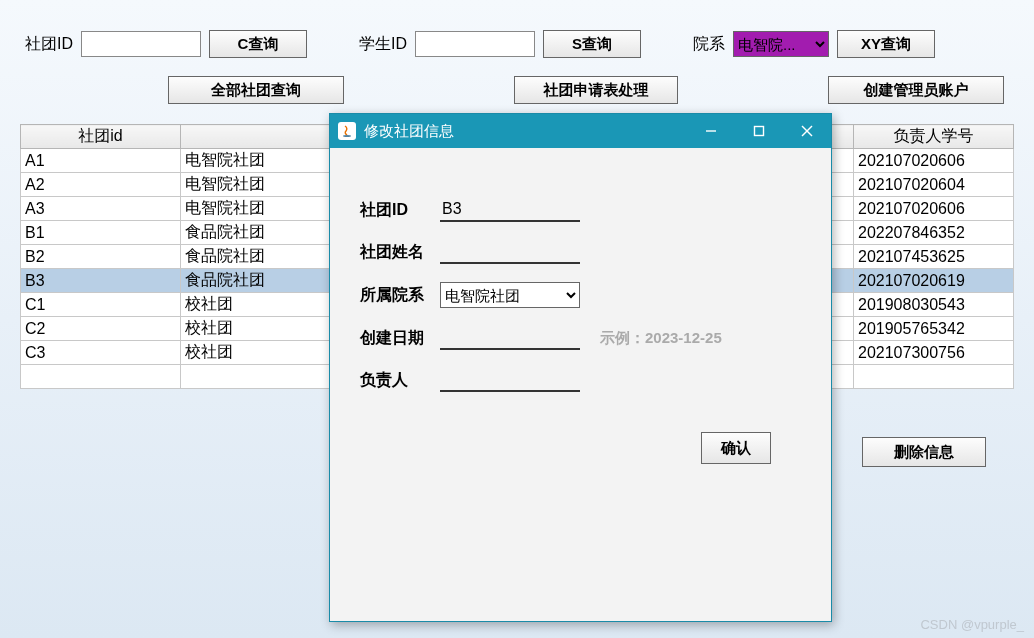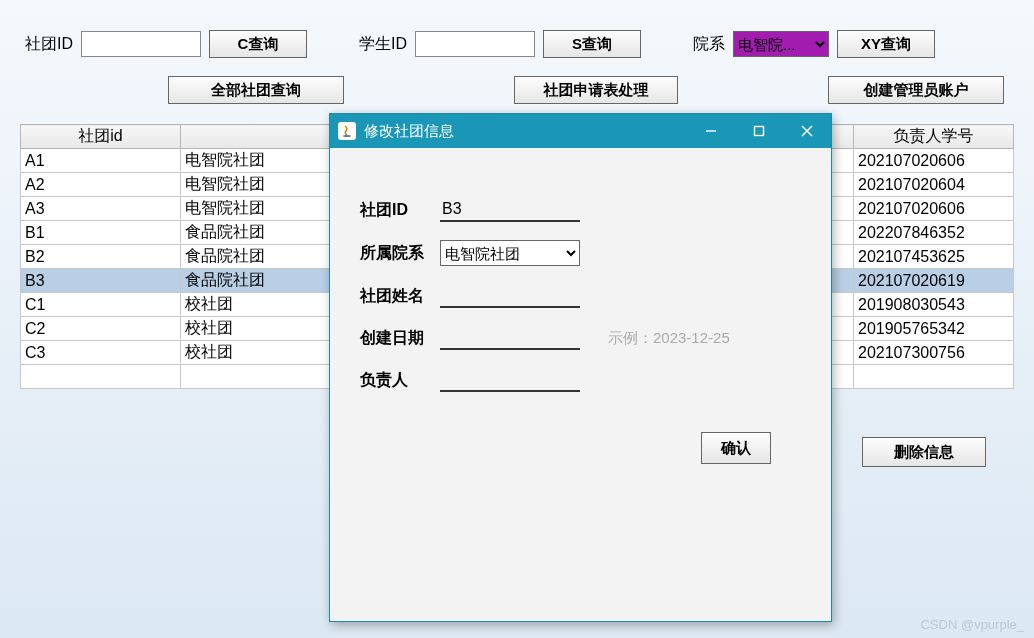--- a/index.html
+++ b/index.html
@@ -142,22 +142,23 @@
     .form-select {
       border: 1px solid #666;
       background: #fff;
       height: 26px;
       width: 140px;
       font-size: 15px;
       font-family: inherit;
     }
     .hint {
       color: #aaa;
-      margin-left: 28px;
-      font-size: 15px;
+      margin-left: 20px;
+      font-size: 15px;
+      font-weight: bold;
     }
     .modal-footer {
       text-align: right;
       padding-right: 30px;
       margin-top: 40px;
     }
     .watermark {
       position: absolute;
       right: 10px;
       bottom: 6px;
@@ -300,30 +301,30 @@
           </svg>
         </div>
     </div>
   </div>
   <div class="modal-body">
     <div class="form-row">
       <span class="form-lbl">社团ID</span>
       <input class="form-input" value="B3" style="">
     </div>
     <div class="form-row">
+      <span class="form-lbl">社团姓名</span>
+      <input class="form-input" value="" style="">
+    </div>
+    <div class="form-row">
       <span class="form-lbl">所属院系</span>
       <select class="form-select">
         <option>电智院社团</option>
       </select>
     </div>
     <div class="form-row">
-      <span class="form-lbl">社团姓名</span>
-      <input class="form-input" value="" style="">
-    </div>
-    <div class="form-row">
       <span class="form-lbl">创建日期</span>
       <input class="form-input" value="" style="">
       <span class="hint">示例：2023-12-25</span>
     </div>
     <div class="form-row">
       <span class="form-lbl">负责人</span>
       <input class="form-input" value="" style="">
     </div>
     <div class="modal-footer">
       <button class="btn" style="width:70px;height:32px">确认</button>

